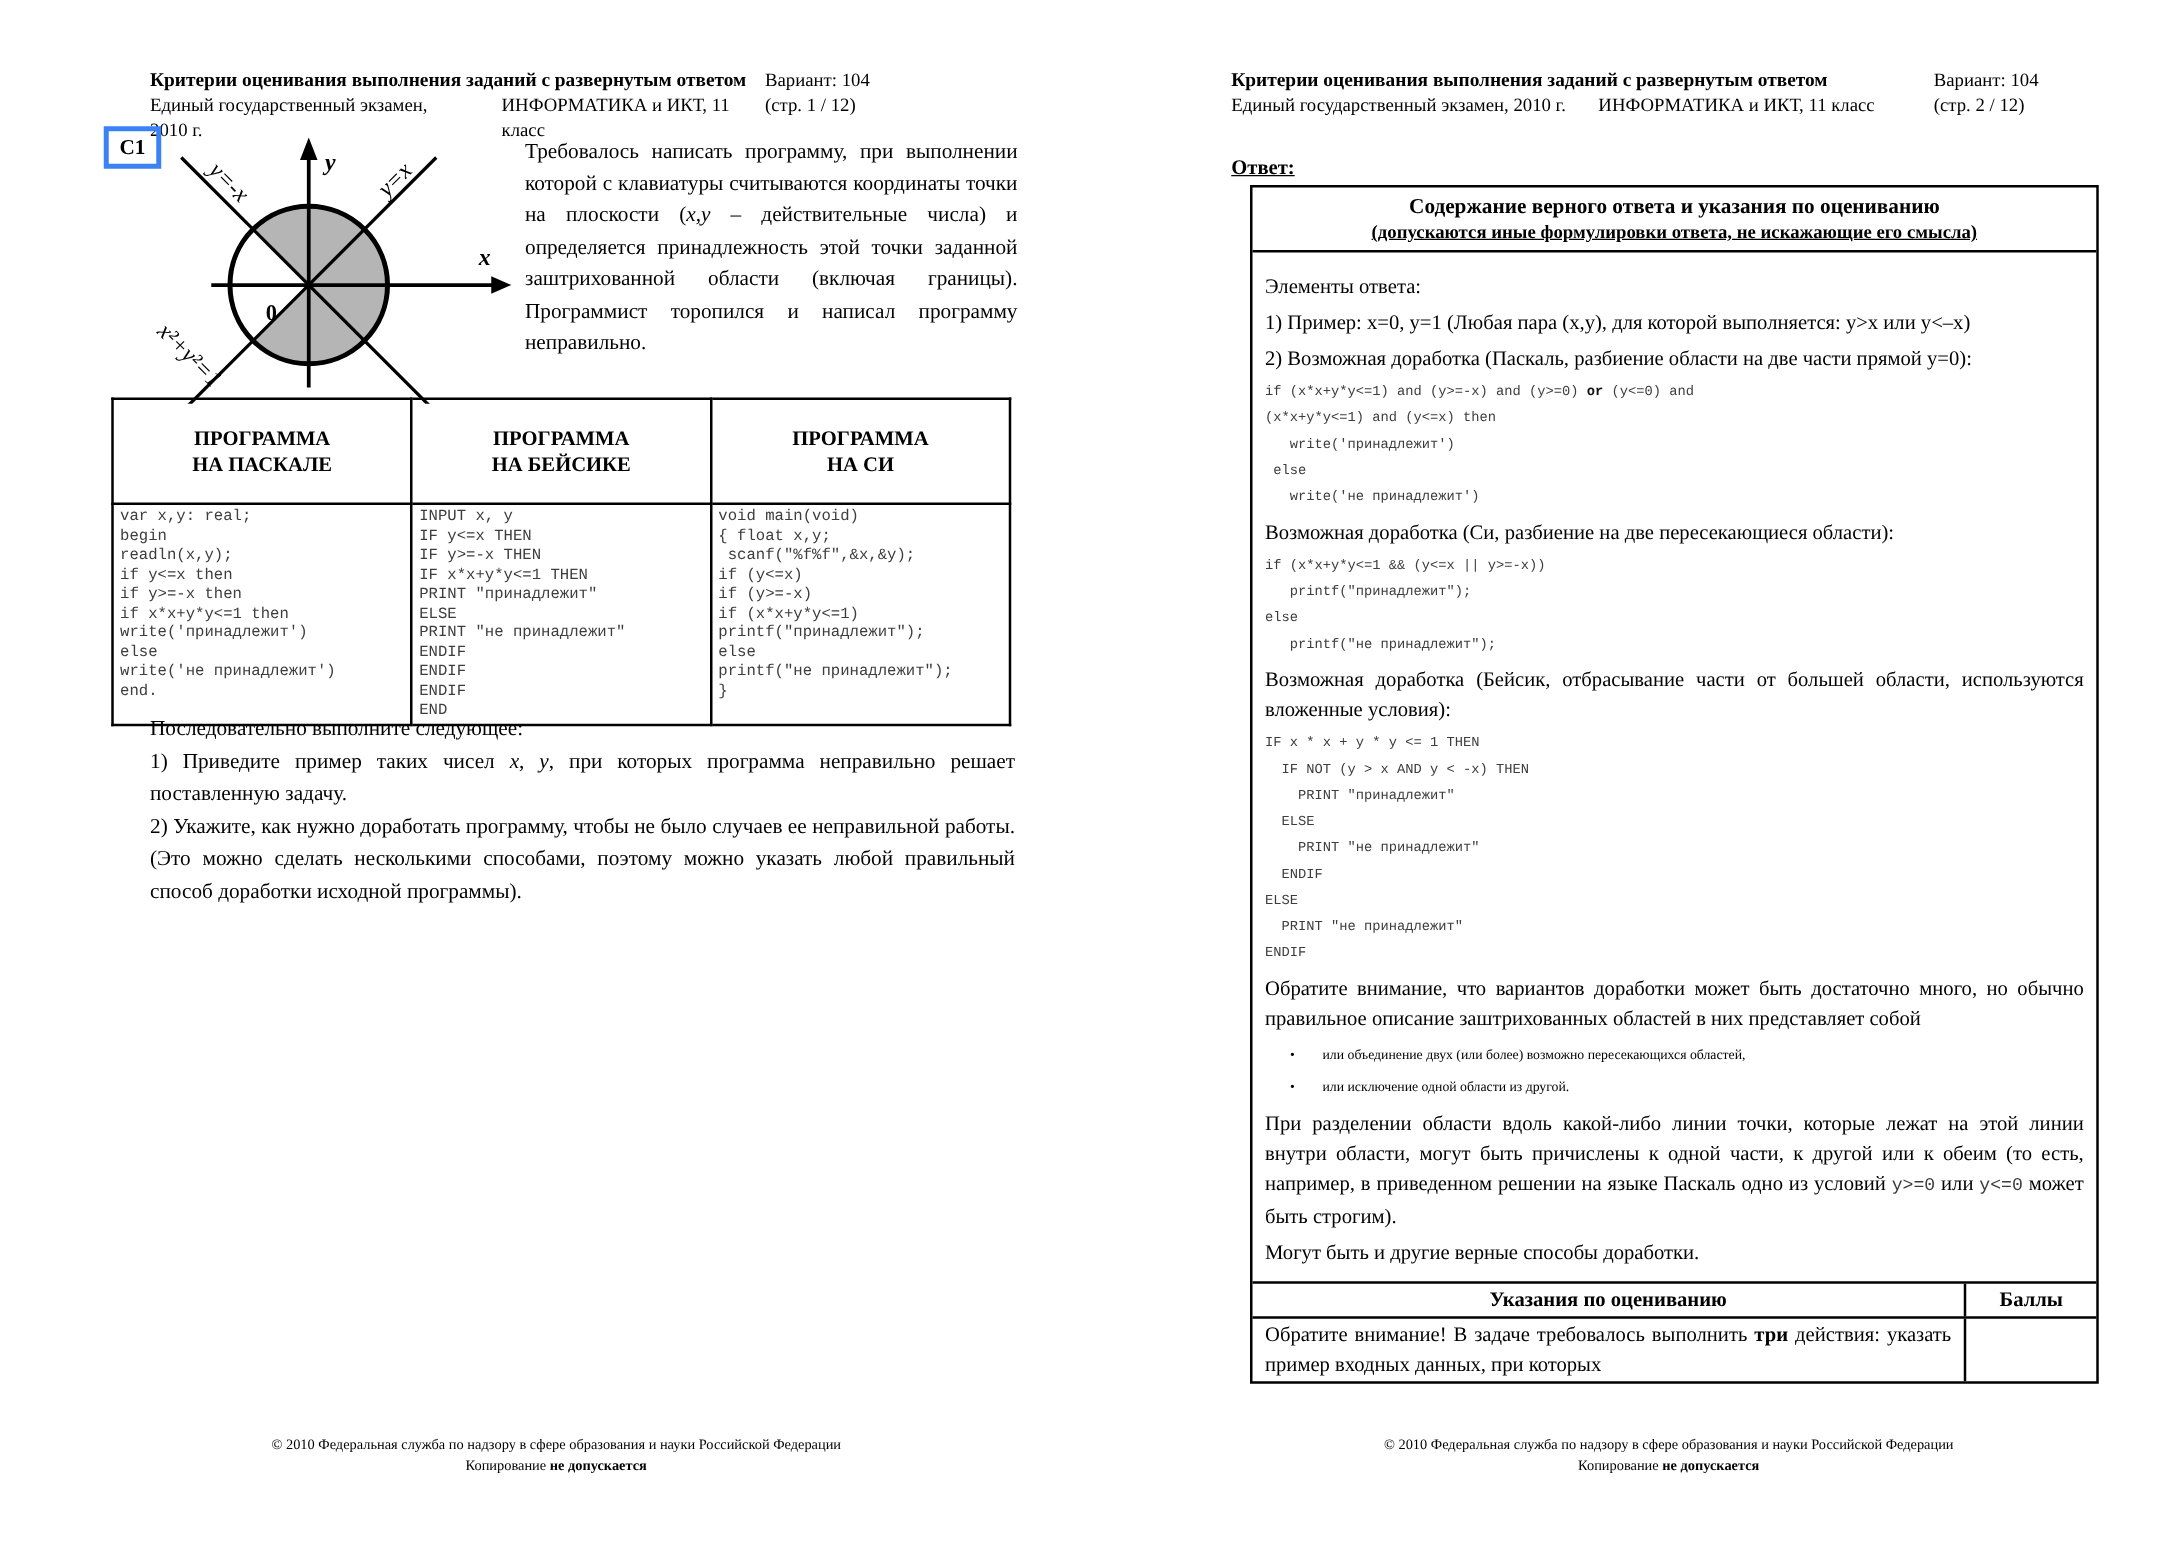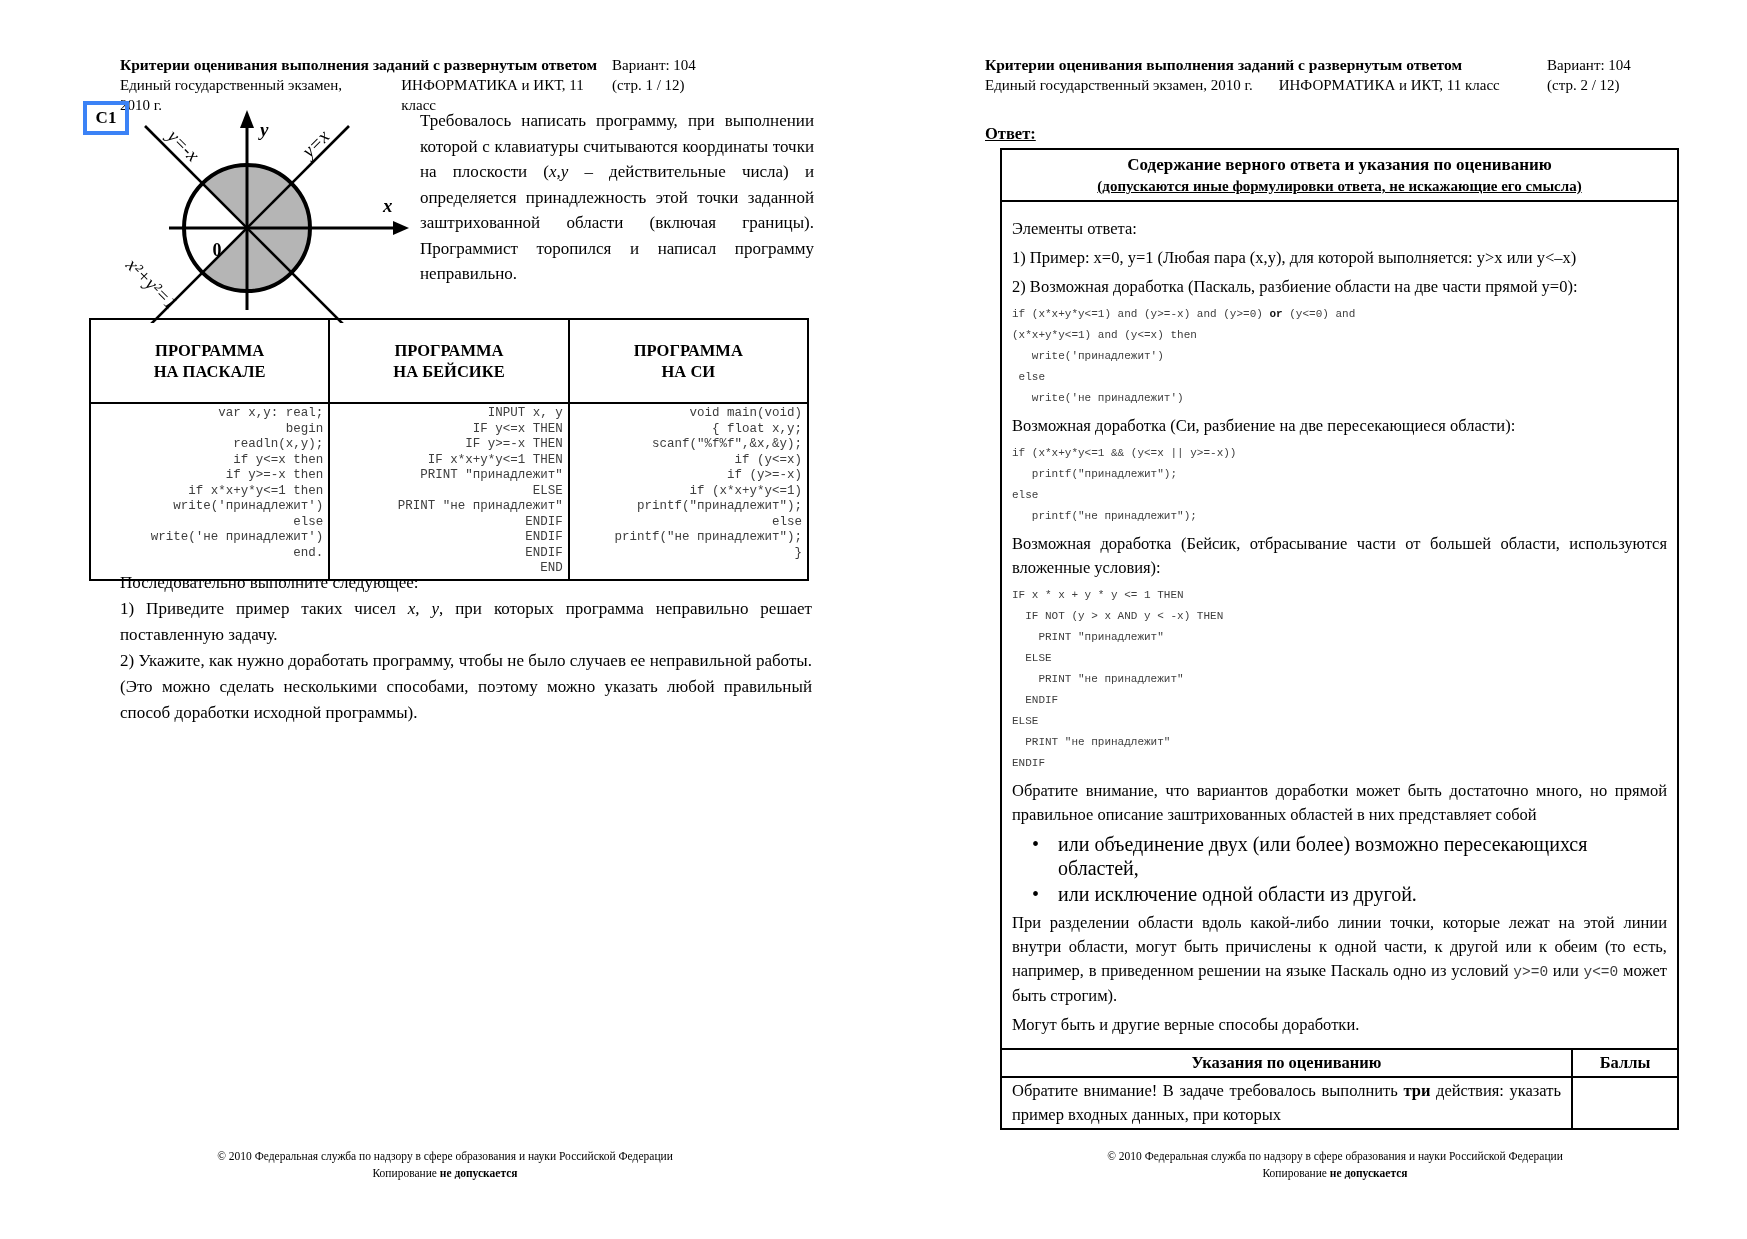--- a/index.html
+++ b/index.html
@@ -22,21 +22,21 @@
   .diagram{position:absolute;top:98px;left:32px;width:310px;height:225px;}
   .dlabel{font-style:italic;font-size:19px;font-family:"Liberation Serif",serif;}
 
   .problem{position:absolute;top:108px;left:345px;width:394px;font-size:17px;line-height:25.5px;
            text-align:justify;}
   .problem i{font-style:italic;}
 
   .ptable{position:absolute;top:318px;left:14px;width:720px;border-collapse:collapse;table-layout:fixed;}
   .ptable th,.ptable td{border:2px solid #000;}
   .ptable th{font-size:16.5px;font-weight:bold;text-align:center;white-space:pre-line;padding:20px 2px;line-height:21px;}
-  .ptable td{vertical-align:top;padding:2px 5px;text-align:right;}
+  .ptable td{vertical-align:top;padding:2px 5px;}
   .code, .ptable pre{font-family:"Liberation Mono","DejaVu Sans Mono",monospace;color:#3d3d3d;}
   .ptable pre{margin:0;font-size:12.5px;line-height:15.5px;white-space:pre;}
 
   .tasks{position:absolute;top:570px;left:45px;width:692px;font-size:17px;line-height:26px;text-align:justify;}
   .tasks p{margin:0;}
   .tasks i{font-style:italic;}
 
   .footer{position:absolute;width:100%;text-align:center;font-size:11.5px;line-height:17px;}
   #page1 .footer{top:1148px;}
   #page2 .footer{top:1148px;}
@@ -46,21 +46,21 @@
 
   .atable{position:absolute;top:148px;left:15px;width:675px;border:2px solid #000;}
   .at-head{border-bottom:2px solid #000;text-align:center;padding:3px 4px 4px;}
   .at-title{font-weight:bold;font-size:17px;line-height:23px;}
   .at-sub{font-weight:bold;font-size:15px;line-height:20px;text-decoration:underline;}
   .at-body{padding:10px 10px 6px;}
   .at-body p{margin:5px 0;font-size:16.5px;line-height:24px;text-align:justify;}
   .at-body pre{margin:2px 0 4px;font-size:11px;line-height:21px;white-space:pre;}
   .at-body pre b{font-weight:bold;color:#111;}
   .mono{font-family:"Liberation Mono","DejaVu Sans Mono",monospace;font-size:14.5px;color:#3d3d3d;}
-  .bullet{position:relative;padding-left:46px;font-size:20px;line-height:24px;margin:2px 0;}
+  .bullet{position:relative;padding-left:46px;font-size:11px;line-height:24px;margin:2px 0;}
   .bullet::before{content:"•";position:absolute;left:20px;}
   .at-row{display:flex;border-top:2px solid #000;}
   .at-c1{flex:1;padding:1px 10px;font-size:16.5px;line-height:24px;}
   .at-c2{width:96px;flex:none;border-left:2px solid #000;text-align:center;padding:3px 4px;}
   .at-row.scoring .at-c1{text-align:center;font-weight:bold;}
   .at-row.scoring .at-c2{font-weight:bold;font-size:16.5px;}
   .at-row.final .at-c1{text-align:justify;}
   .at-row.final .at-c1 b{font-weight:bold;}
 </style>
 </head>
@@ -207,21 +207,21 @@
       <p>Возможная доработка (Бейсик, отбрасывание части от большей области, используются вложенные условия):</p>
       <pre class="code">IF x * x + y * y &lt;= 1 THEN
   IF NOT (y &gt; x AND y &lt; -x) THEN
     PRINT "принадлежит"
   ELSE
     PRINT "не принадлежит"
   ENDIF
 ELSE
   PRINT "не принадлежит"
 ENDIF</pre>
-      <p>Обратите внимание, что вариантов доработки может быть достаточно много, но прямой правильное описание заштрихованных областей в них представляет собой</p>
+      <p>Обратите внимание, что вариантов доработки может быть достаточно много, но обычно правильное описание заштрихованных областей в них представляет собой</p>
       <div class="bullet">или объединение двух (или более) возможно пересекающихся областей,</div>
       <div class="bullet">или исключение одной области из другой.</div>
       <p><span>При разделении области вдоль какой-либо линии точки, которые лежат на этой линии внутри области, могут быть причислены к одной части, к другой или к обеим (то есть, например,  в приведенном решении на языке Паскаль одно из условий </span><span class="mono">y&gt;=0</span><span> или </span><span class="mono">y&lt;=0</span><span> может быть строгим).</span></p>
       <p>Могут быть и другие верные способы доработки.</p>
     </div>
     <div class="at-row scoring">
       <div class="at-c1">Указания по оцениванию</div>
       <div class="at-c2">Баллы</div>
     </div>
     <div class="at-row final">

